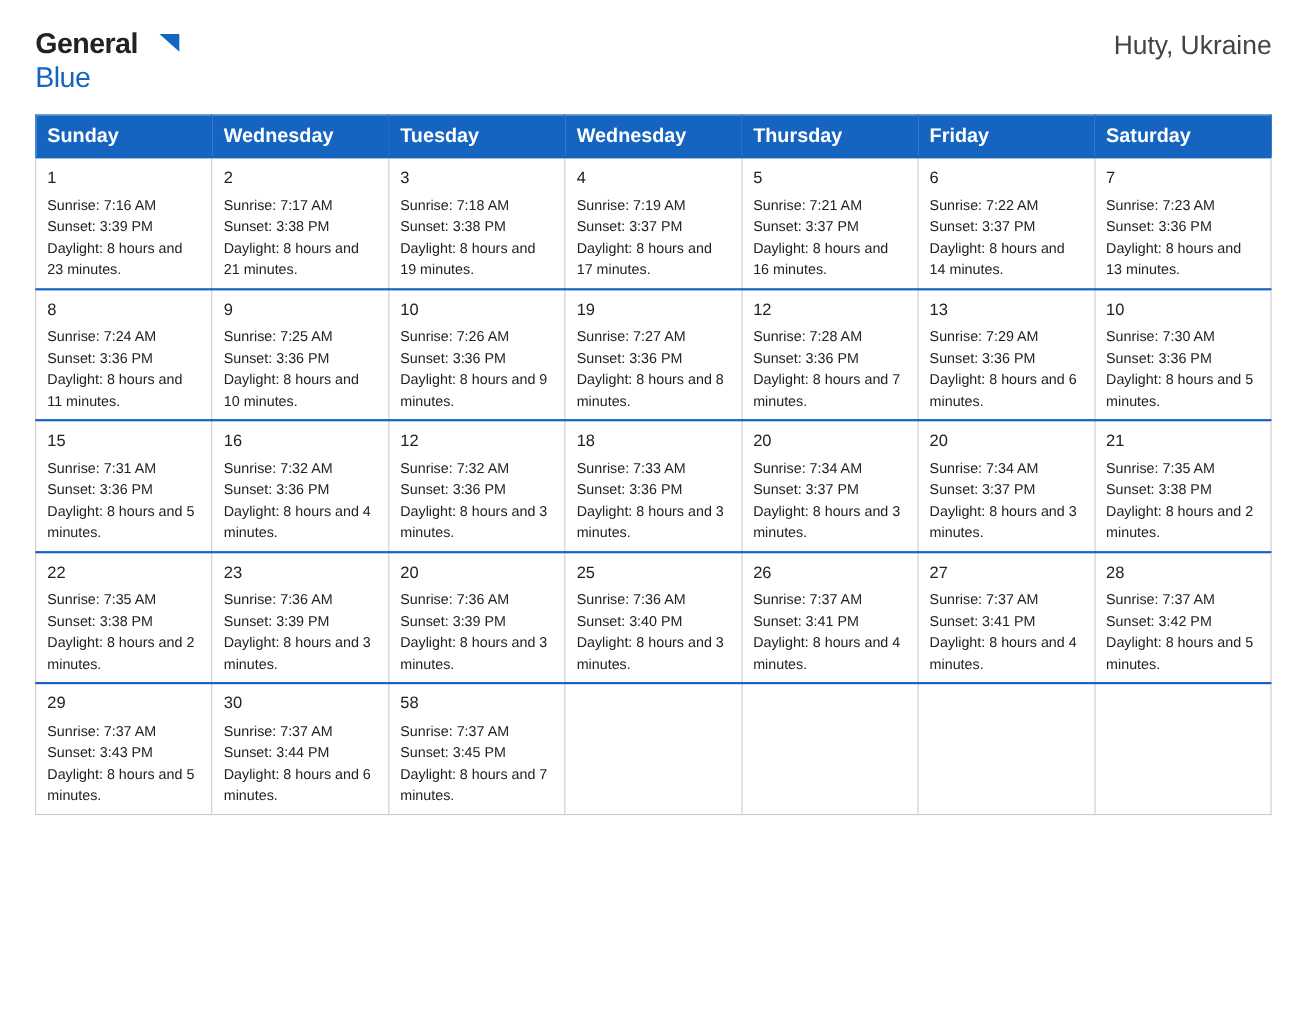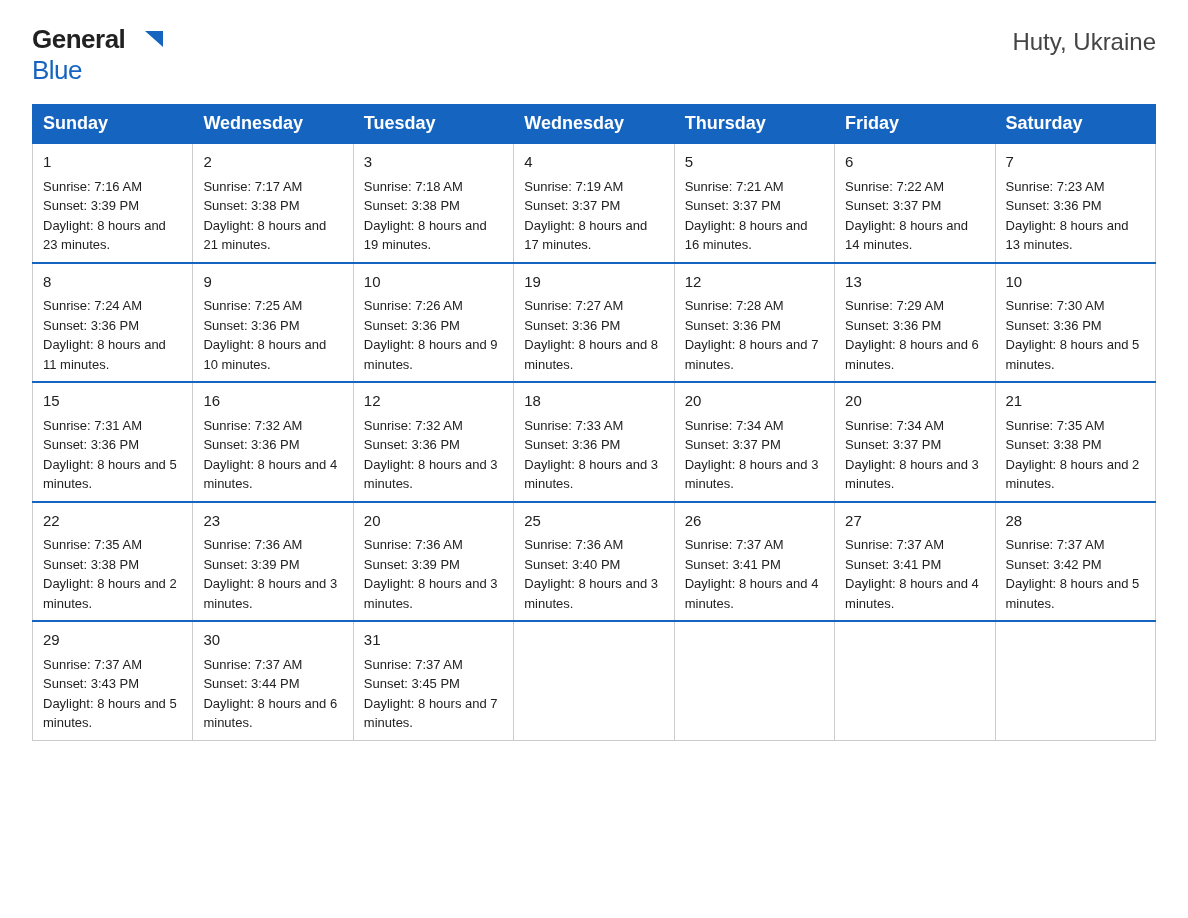--- a/index.html
+++ b/index.html
@@ -250,21 +250,21 @@
       <tr>
         <td>
           <span class="day-num">29</span>
           <div class="day-info">Sunrise: 7:37 AM<br>Sunset: 3:43 PM<br>Daylight: 8 hours and 5 minutes.</div>
         </td>
         <td>
           <span class="day-num">30</span>
           <div class="day-info">Sunrise: 7:37 AM<br>Sunset: 3:44 PM<br>Daylight: 8 hours and 6 minutes.</div>
         </td>
         <td>
-          <span class="day-num">31</span>
+          <span class="day-num">58</span>
           <div class="day-info">Sunrise: 7:37 AM<br>Sunset: 3:45 PM<br>Daylight: 8 hours and 7 minutes.</div>
         </td>
         <td class="empty-cell"></td>
         <td class="empty-cell"></td>
         <td class="empty-cell"></td>
         <td class="empty-cell"></td>
       </tr>
     </tbody>
 </table>
 

